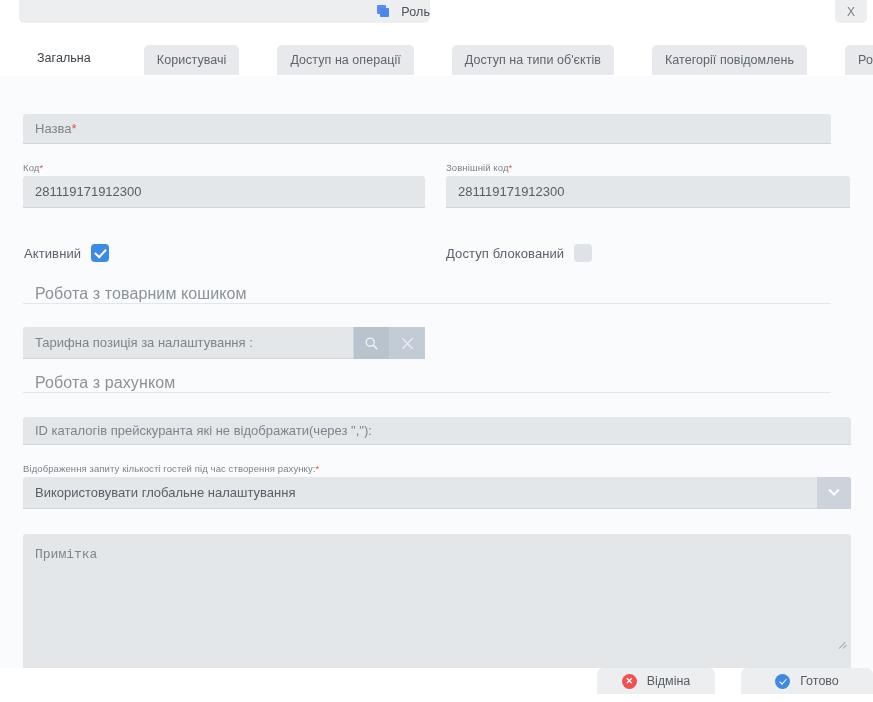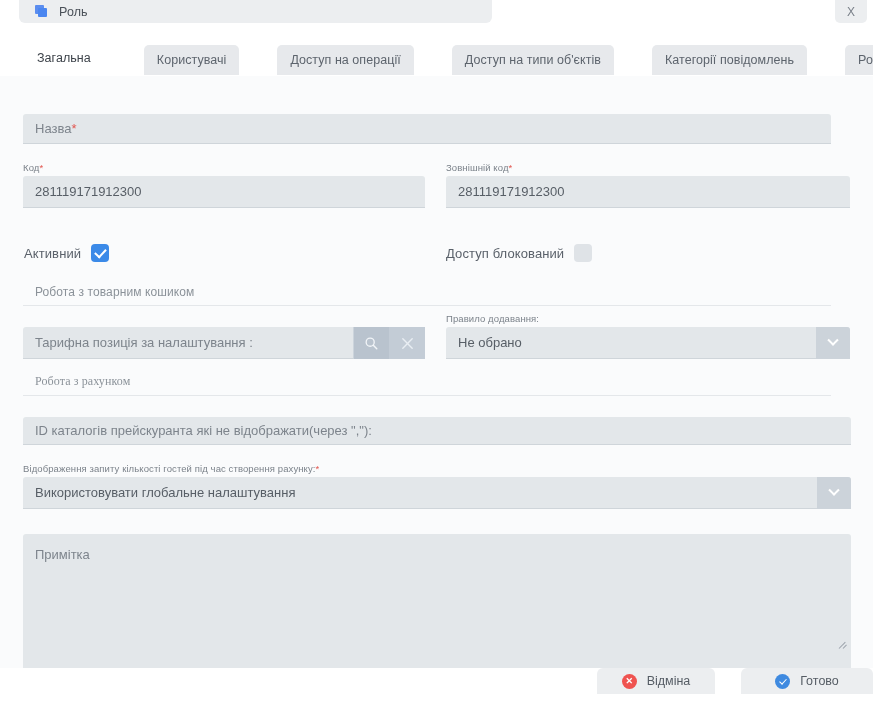--- a/index.html
+++ b/index.html
@@ -23,26 +23,27 @@
   
   .titlebar {
     position: absolute;
     left: 0; top: 0;
     width: 873px; height: 24px;
     background: #ffffff;
   }
   .titlebar-pill {
     position: absolute;
     left: 19px; top: 0;
-    width: 473px; height: 23px;
+    width: 411px; height: 23px;
     background: #eceef0;
     border-radius: 0 0 6px 6px;
     display: flex;
     align-items: center;
     padding-left: 16px;
+    justify-content: flex-end;
   }
   .title-icon {
     width: 13px; height: 13px;
     position: relative;
     flex: 0 0 auto;
     margin-right: 11px;
   }
   .title-icon .sq-back {
     position: absolute; left: 0; top: 0;
     width: 9px; height: 9px;
@@ -148,24 +149,24 @@
     color: #7b828a;
     letter-spacing: 0.1px;
     margin-bottom: 3px;
     white-space: nowrap;
   }
   .req { color: #e2564f; }
 
   
   .section {
     position: absolute;
-    font-size: 12px;
+    font-size: 16px;
     color: #8b9299;
     padding-left: 12px;
-    padding-bottom: 6px;
+    padding-bottom: 0;
     border-bottom: 1px solid #e4e7ea;
     letter-spacing: 0.1px;
   }
 
   
   .cbrow {
     position: absolute;
     display: flex;
     align-items: center;
   }
@@ -393,33 +394,22 @@
         </div>
         <div class="lkbtn alt">
           <svg width="15" height="15" viewBox="0 0 16 16">
             <line x1="3" y1="3" x2="13" y2="13" stroke="#e9eef3" stroke-width="1.5" stroke-linecap="round"></line>
             <line x1="13" y1="3" x2="3" y2="13" stroke="#e9eef3" stroke-width="1.5" stroke-linecap="round"></line>
           </svg>
         </div>
       </div>
     </div>
 
-    <div class="field-row" style="left:446px; top:237px; width:404px;">
-      <div class="mini-label">Правило додавання:</div>
-      <div style="position:relative; height:32px;">
-        <div class="ctl">
-          <span>Не обрано</span>
-        </div>
-        <div class="ddbtn">
-          <span class="chev"></span>
-        </div>
-      </div>
-    </div>
-
-    <div class="section" style="left:23px; top:298px; width:808px;font-family:Liberation Serif, serif;">Робота з рахунком</div>
+
+    <div class="section" style="left:23px; top:298px; width:808px;">Робота з рахунком</div>
 
     <div class="field-row" style="left:23px; top:341px; width:828px; height:28px;">
       <div class="ctl placeholder">
         <span>ID каталогів прейскуранта які не відображати(через ","):</span>
       </div>
     </div>
 
     <div class="field-row" style="left:23px; top:387px; width:828px;">
       <div class="mini-label">
         <span>Відображення запиту кількості гостей під час створення рахунку:</span><span class="req">*</span>
@@ -427,21 +417,21 @@
       <div style="position:relative; height:32px;">
         <div class="ctl">
           <span>Використовувати глобальне налаштування</span>
         </div>
         <div class="ddbtn">
           <span class="chev"></span>
         </div>
       </div>
     </div>
 
-    <div class="tarea" style="left:23px; top:458px; width:828px; height:136px;">
+    <div class="tarea" style="left:23px; top:458px; width:828px; height:136px;font-family:Liberation Mono, monospace;">
       <span>Примітка</span>
     </div>
     <div class="resize-grip" style="left:838px; top:563px; width:12px; height:12px;">
       <i style="width:9px; left:1px; top:9px; transform:rotate(-45deg);"></i>
       <i style="width:5px; left:5px; top:9px; transform:rotate(-45deg);"></i>
     </div>
 
   </div>
 
   <div class="footer">

